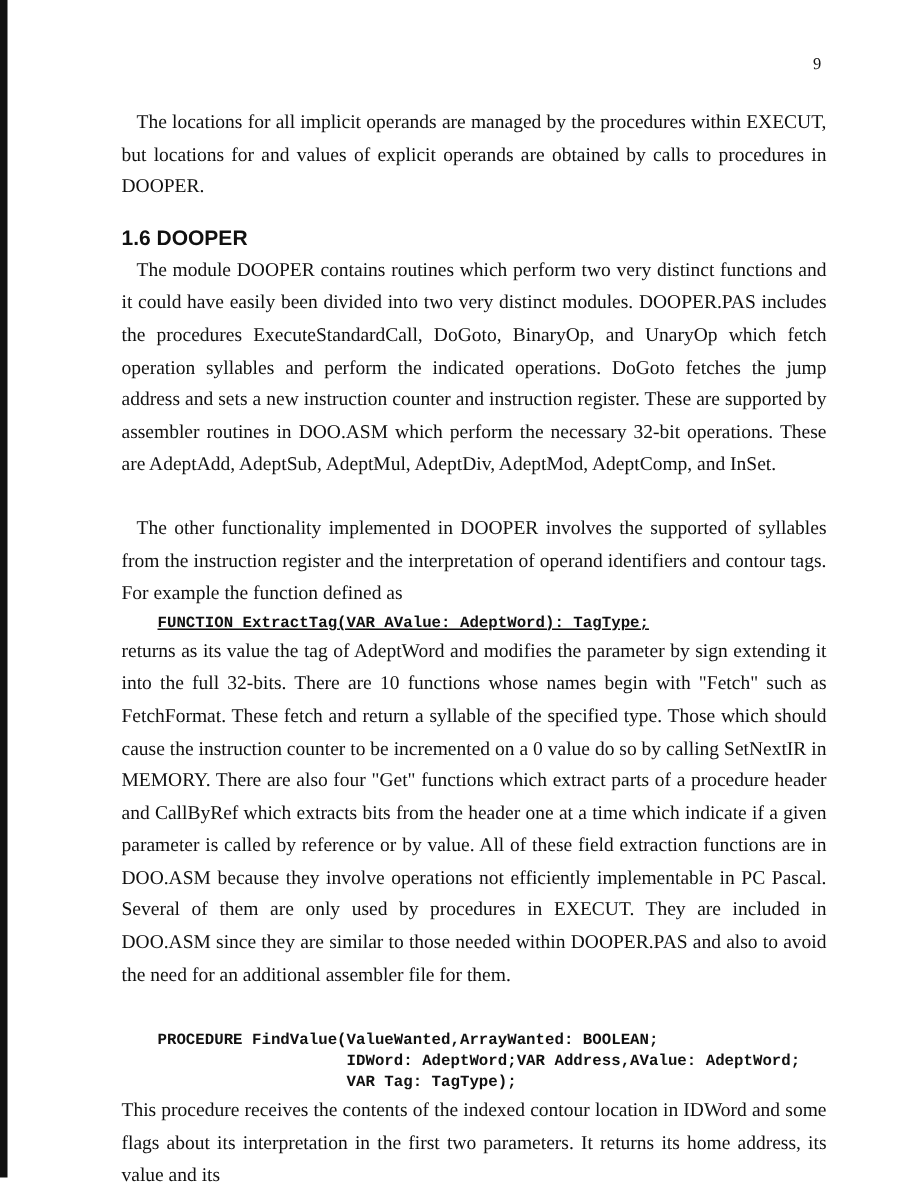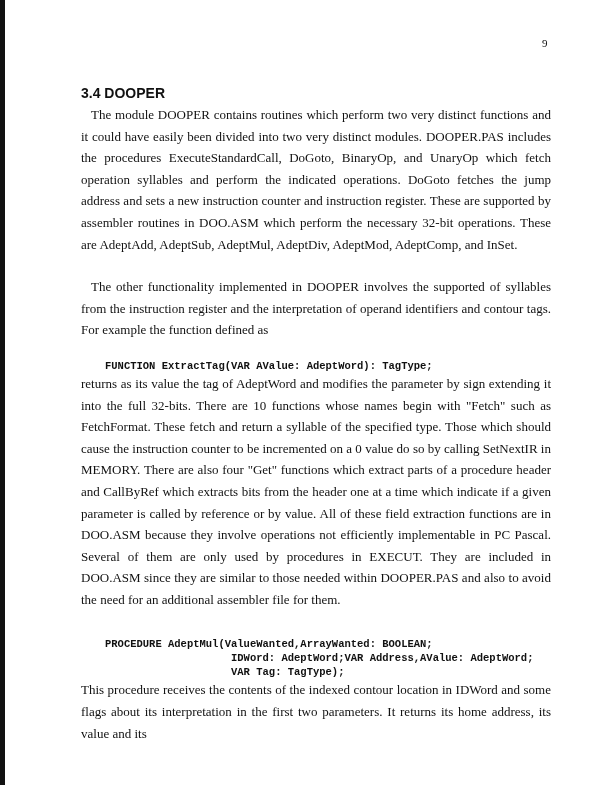--- a/index.html
+++ b/index.html
@@ -35,29 +35,30 @@
   .code-block { padding-left: 24px; }
 </style>
 </head>
 <body>
 
 <div class="left-bar"></div>
 
 <div class="page-number">9</div>
 
 <div class="column">
+  <p class="indent">The locations for all implicit operands are managed by the procedures within EXECUT, but locations for and values of explicit operands are obtained by calls to procedures in DOOPER.</p>
   <div class="gap-sm"></div>
-  <h3>3.4 DOOPER</h3>
+  <h3>1.6 DOOPER</h3>
   <p class="indent">The module DOOPER contains routines which perform two very distinct functions and it could have easily been divided into two very distinct modules. DOOPER.PAS includes the procedures ExecuteStandardCall, DoGoto, BinaryOp, and UnaryOp which fetch operation syllables and perform the indicated operations. DoGoto fetches the jump address and sets a new instruction counter and instruction register. These are supported by assembler routines in DOO.ASM which perform the necessary 32-bit operations. These are AdeptAdd, AdeptSub, AdeptMul, AdeptDiv, AdeptMod, AdeptComp, and InSet.</p>
   <div class="gap"></div>
   <p class="indent">The other functionality implemented in DOOPER involves the supported of syllables from the instruction register and the interpretation of operand identifiers and contour tags. For example the function defined as</p>
-  <div class="code-block" style="margin-top:18px;">
+  <div class="code-block" style="margin-top:3px;text-decoration:underline;">
     <pre>FUNCTION ExtractTag(VAR AValue: AdeptWord): TagType;</pre>
   </div>
   <p>returns as its value the tag of AdeptWord and modifies the parameter by sign extending it into the full 32-bits. There are 10 functions whose names begin with "Fetch" such as FetchFormat. These fetch and return a syllable of the specified type. Those which should cause the instruction counter to be incremented on a 0 value do so by calling SetNextIR in MEMORY. There are also four "Get" functions which extract parts of a procedure header and CallByRef which extracts bits from the header one at a time which indicate if a given parameter is called by reference or by value. All of these field extraction functions are in DOO.ASM because they involve operations not efficiently implementable in PC Pascal. Several of them are only used by procedures in EXECUT. They are included in DOO.ASM since they are similar to those needed within DOOPER.PAS and also to avoid the need for an additional assembler file for them.</p>
   <div class="gap"></div>
   <div class="code-block" style="margin-top:6px;">
-    <pre>PROCEDURE AdeptMul(ValueWanted,ArrayWanted: BOOLEAN;
+    <pre>PROCEDURE FindValue(ValueWanted,ArrayWanted: BOOLEAN;
                     IDWord: AdeptWord;VAR Address,AValue: AdeptWord;
                     VAR Tag: TagType);</pre>
   </div>
   <p>This procedure receives the contents of the indexed contour location in IDWord and some flags about its interpretation in the first two parameters. It returns its home address, its value and its</p>
 </div>
 
 </body></html>

